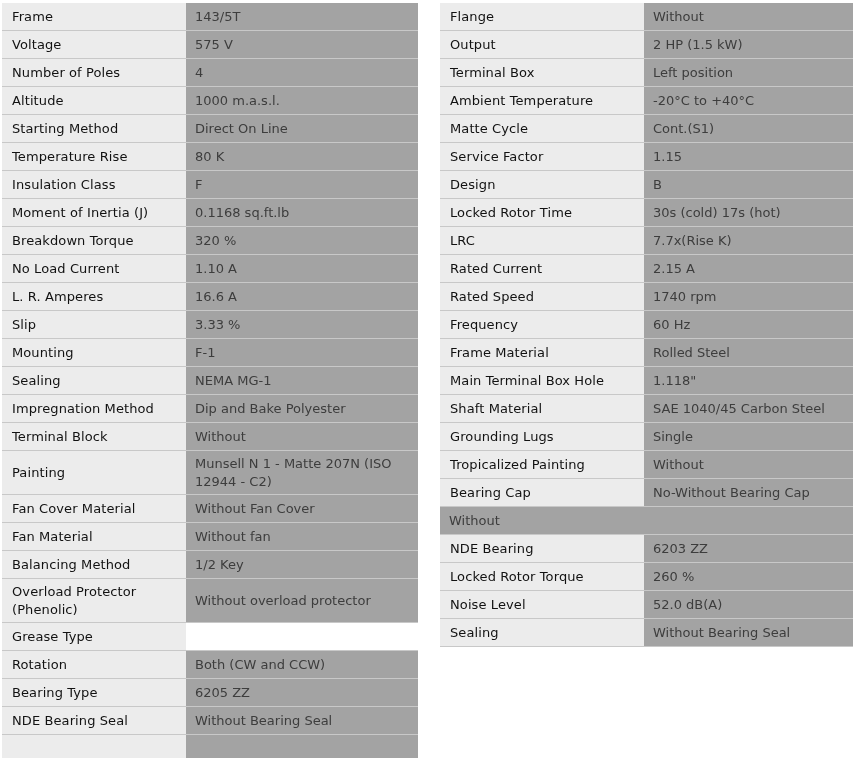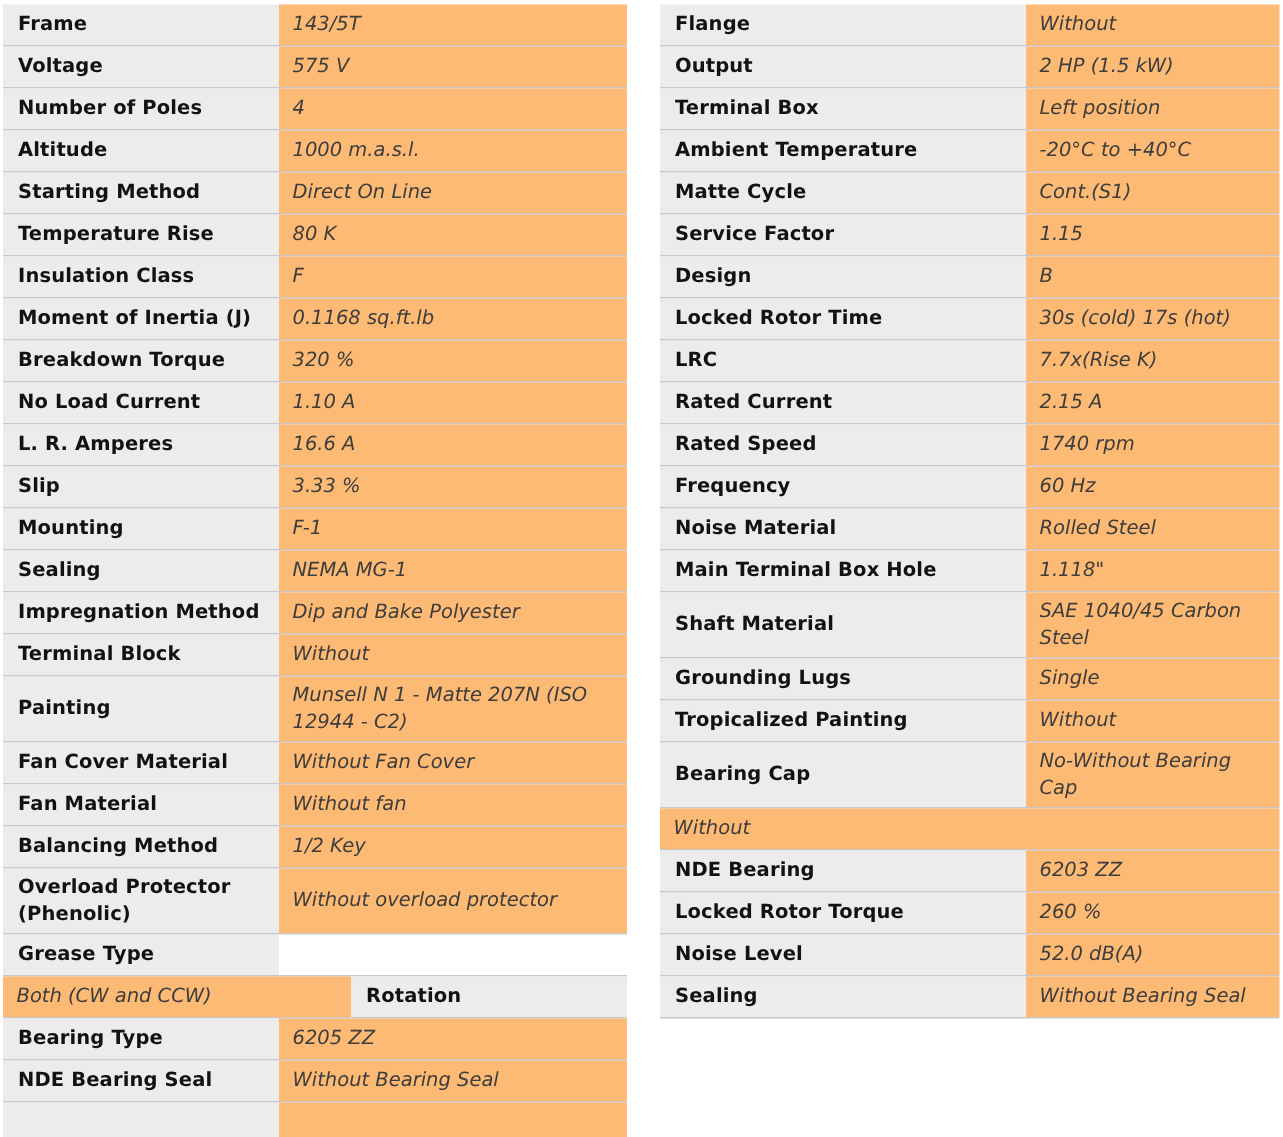--- a/index.html
+++ b/index.html
@@ -13,33 +13,32 @@
   html,body{width:855px;height:758px;overflow:hidden;background:var(--page-bg);}
   body{font-family:"DejaVu Sans","Liberation Sans",sans-serif;font-size:13px;line-height:1.35;}
   .page{display:flex;padding:3px 2px 0 2px;gap:22px;}
   .spec-table{display:flex;flex-direction:column;}
   .spec-table.left{width:416px;}
   .spec-table.right{width:413px;}
   .row{display:flex;align-items:stretch;min-height:28px;border-bottom:1px solid var(--row-border);}
   .cell{display:flex;align-items:center;}
   .cell.label{
     background:var(--label-bg);
-    font-weight:700;
+    font-weight:400;
     color:var(--label-text);
     padding:4px 8px 4px 10px;
     letter-spacing:.1px;
   }
   .spec-table.left .cell.label{width:184px;}
-  .spec-table.right .cell.label{width:244px;}
+  .spec-table.right .cell.label{width:204px;}
   .cell.value{
     flex:1;
     color:var(--value-text);
     padding:4px 10px 4px 9px;
-    background:#fdba74;
-    font-style:italic;
+    background:#a3a3a3;
   }
 </style>
 </head>
 <body>
 
 <div class="page">
   <div class="spec-table left">
       <div class="row">
         <div class="cell label">Frame</div>
         <div class="cell value">143/5T</div>
@@ -121,22 +120,22 @@
         <div class="cell value">1/2 Key</div>
       </div>
       <div class="row">
         <div class="cell label">Overload Protector (Phenolic)</div>
         <div class="cell value">Without overload protector</div>
       </div>
       <div class="row">
         <div class="cell label">Grease Type</div>
       </div>
       <div class="row">
+        <div class="cell label">Rotation</div>
         <div class="cell value">Both (CW and CCW)</div>
-        <div class="cell label">Rotation</div>
       </div>
       <div class="row">
         <div class="cell label">Bearing Type</div>
         <div class="cell value">6205 ZZ</div>
       </div>
       <div class="row">
         <div class="cell label">NDE Bearing Seal</div>
         <div class="cell value">Without Bearing Seal</div>
       </div>
       <div class="row">
@@ -187,21 +186,21 @@
       </div>
       <div class="row">
         <div class="cell label">Rated Speed</div>
         <div class="cell value">1740 rpm</div>
       </div>
       <div class="row">
         <div class="cell label">Frequency</div>
         <div class="cell value">60 Hz</div>
       </div>
       <div class="row">
-        <div class="cell label">Noise Material</div>
+        <div class="cell label">Frame Material</div>
         <div class="cell value">Rolled Steel</div>
       </div>
       <div class="row">
         <div class="cell label">Main Terminal Box Hole</div>
         <div class="cell value">1.118"</div>
       </div>
       <div class="row">
         <div class="cell label">Shaft Material</div>
         <div class="cell value">SAE 1040/45 Carbon Steel</div>
       </div>

